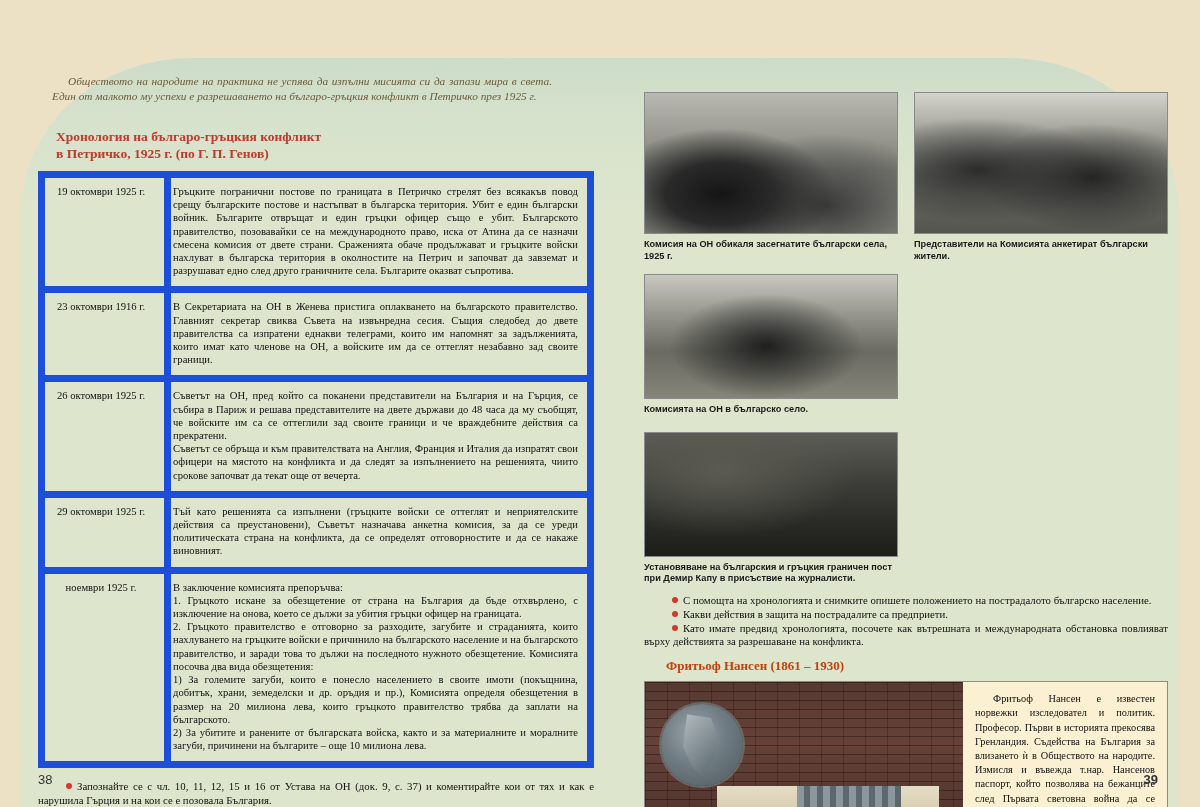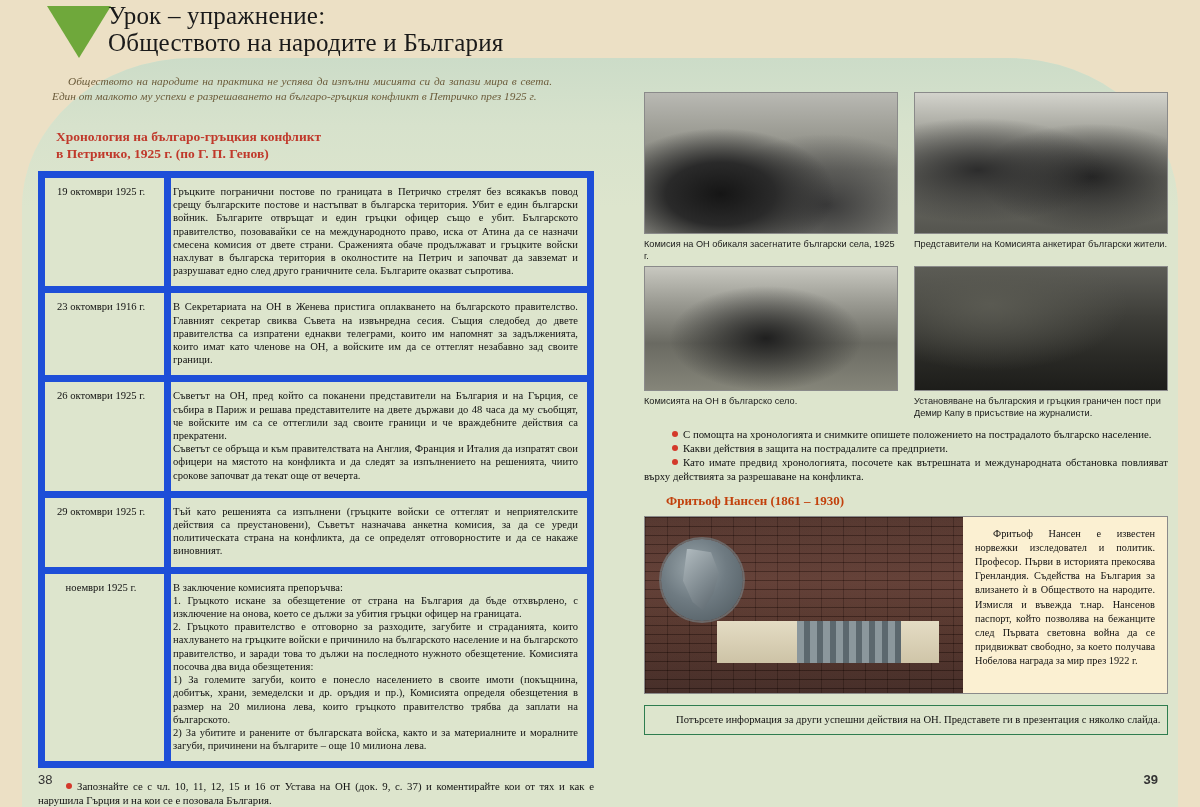--- a/index.html
+++ b/index.html
@@ -153,21 +153,21 @@
   .col-right {
     position: absolute;
     left: 644px;
     top: 92px;
     width: 524px;
   }
   .photo-grid {
     display: flex;
     gap: 16px;
   }
-  .photo-cell { width: 254px; }
+  .photo-cell { width: 254px; font-weight: bold; }
   .photo {
     width: 254px;
     height: 142px;
     border: 1px solid #8a8a8a;
     box-sizing: border-box;
     overflow: hidden;
     position: relative;
   }
   .photo.tall { height: 125px; }
   .ph1 { background:
@@ -286,27 +286,20 @@
 </style>
 </head>
 <body>
 
 <div class="page">
 
   <div class="panel">
     <div class="panel-sheen"></div>
   </div>
 
-  <div class="header">
-    <div class="tri"></div>
-    <div class="title-block">
-      <div class="title-line1">Урок – упражнение:</div>
-      <div class="title-line2">Обществото на народите и България</div>
-    </div>
-  </div>
 
   <div class="intro">Обществото на народите на практика не успява да изпълни мисията си да запази мира в света. Един от малкото му успехи е разрешаването на българо-гръцкия конфликт в Петричко през 1925 г.</div>
 
   <div class="col-left">
     <div class="section-title">
       <div>Хронология на българо-гръцкия конфликт</div>
       <div>в Петричко, 1925 г. (по Г. П. Генов)</div>
     </div>
 
     <table class="chrono">
@@ -360,21 +353,21 @@
       <div class="photo-cell">
         <div class="photo ph1"></div>
         <div class="caption">Комисия на ОН обикаля засегнатите български села, 1925 г.</div>
       </div>
       <div class="photo-cell">
         <div class="photo ph2"></div>
         <div class="caption">Представители на Комисията анкетират български жители.</div>
       </div>
     </div>
 
-    <div class="photo-grid" style="margin-top:4px;">
+    <div class="photo-grid" style="margin-top:12px;flex-direction:column;">
       <div class="photo-cell">
         <div class="photo tall ph3"></div>
         <div class="caption">Комисията на ОН в българско село.</div>
       </div>
       <div class="photo-cell">
         <div class="photo tall ph4"></div>
         <div class="caption">Установяване на българския и гръцкия граничен пост при Демир Капу в присъствие на журналисти.</div>
       </div>
     </div>
 

